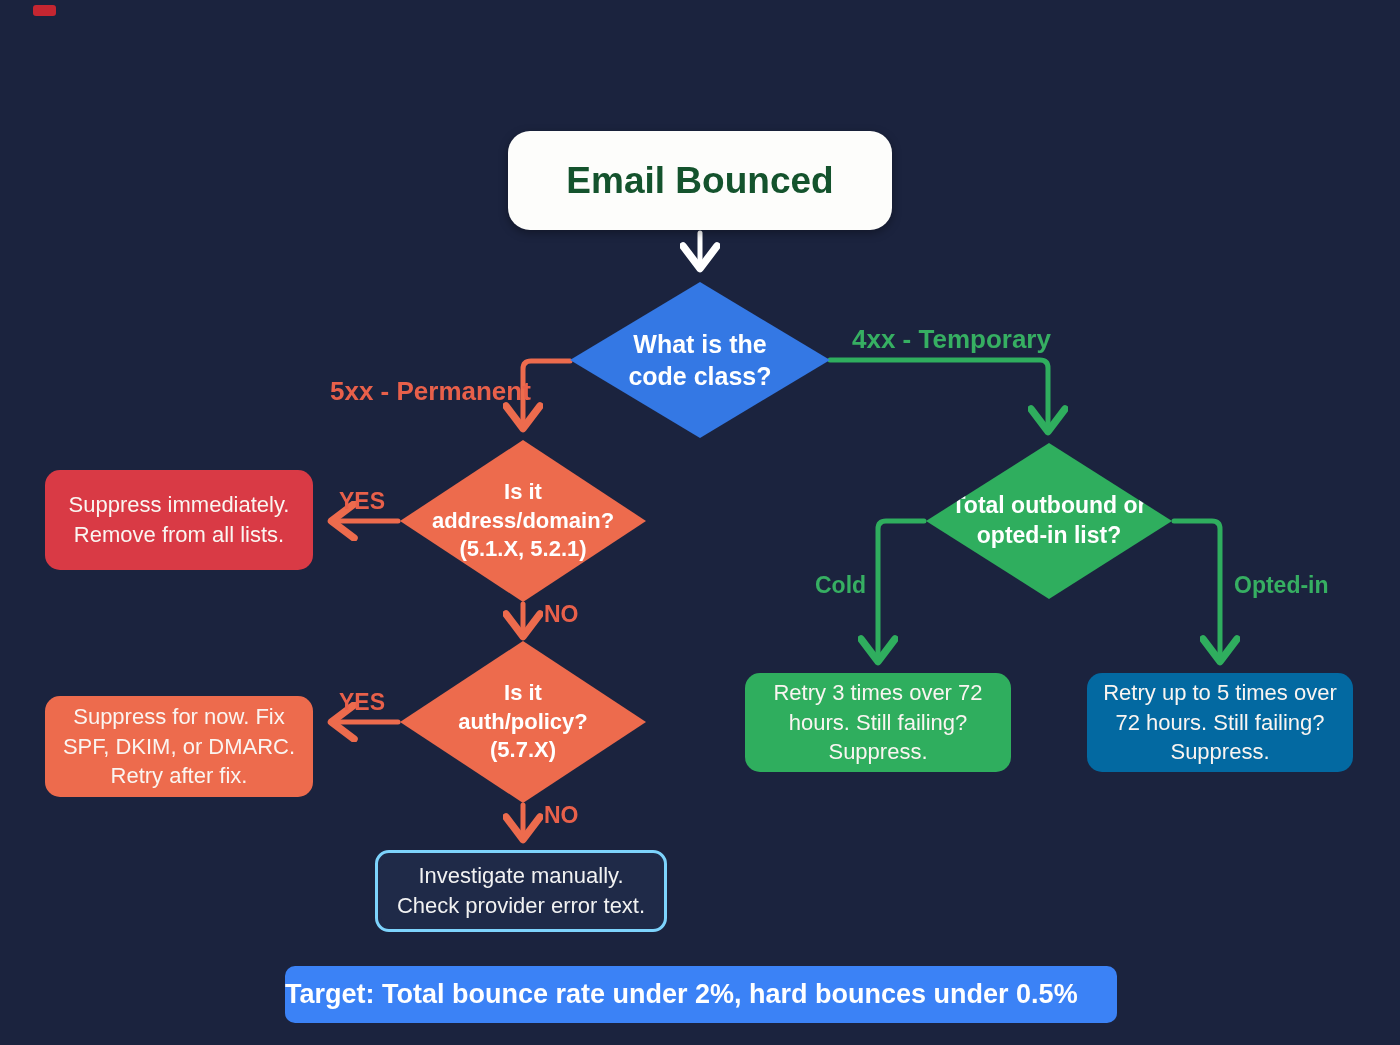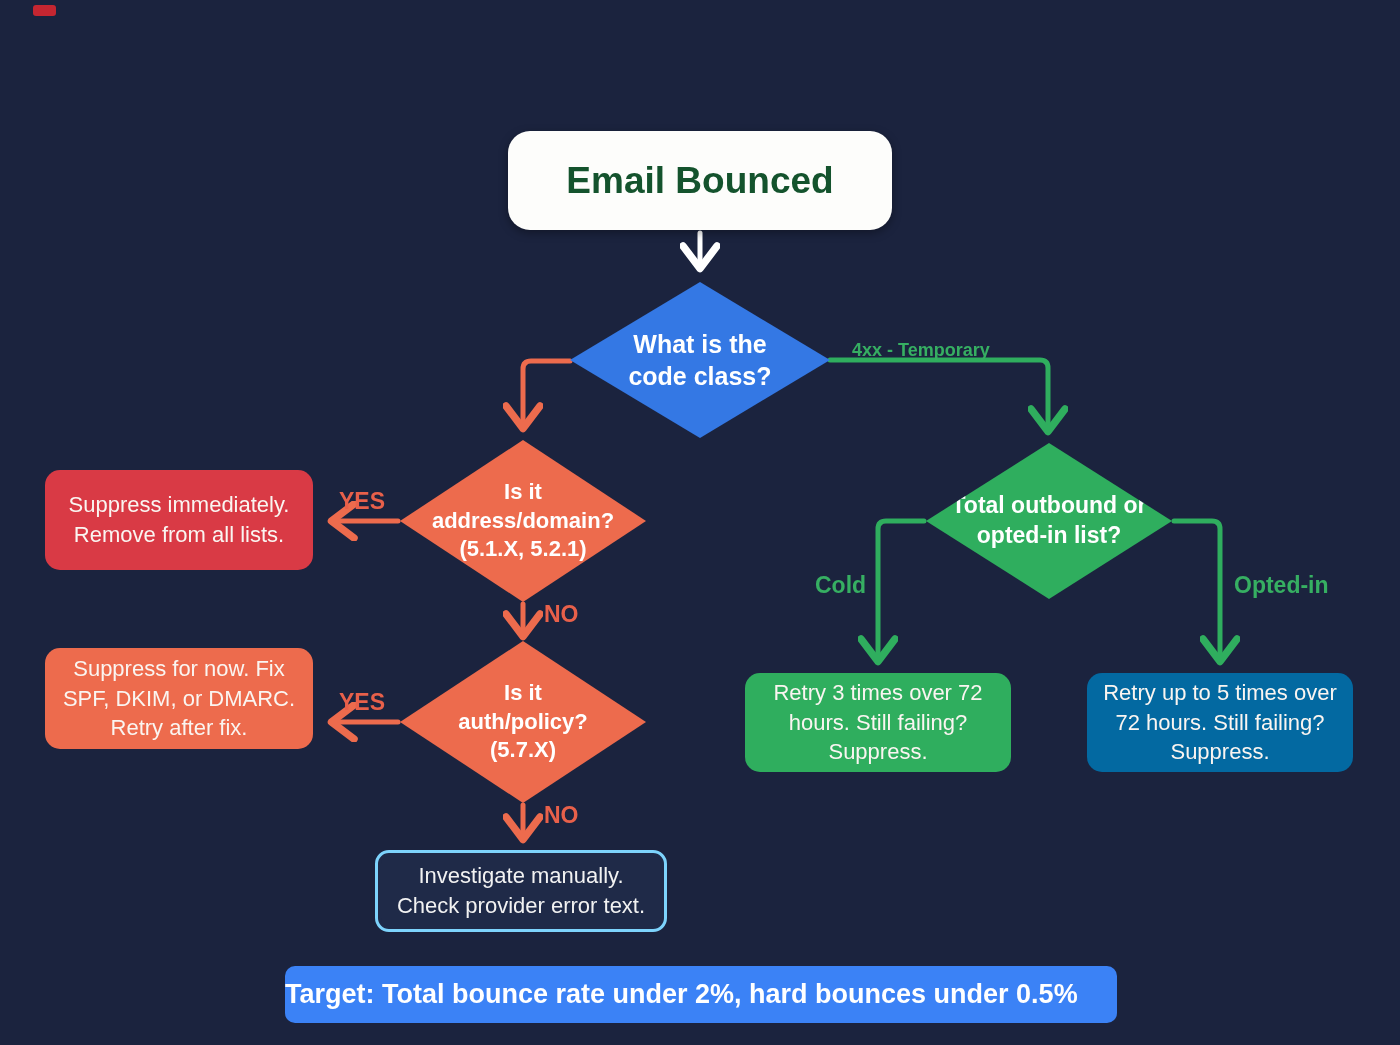--- a/index.html
+++ b/index.html
@@ -37,36 +37,36 @@
   }
   .d-blue{left:570px;top:282px;width:260px;height:156px;background:#3478E4;font-size:25px;}
   .d-orange1{left:400px;top:440px;width:246px;height:162px;background:#ED6B4D;font-size:22px;}
   .d-orange2{left:400px;top:641px;width:246px;height:162px;background:#ED6B4D;font-size:22px;}
   .d-green{left:926px;top:443px;width:246px;height:156px;background:#2FAE5E;font-size:23px;}
   .outcome{
     border-radius:15px;color:#FAF5F1;font-size:22px;line-height:1.35;
     padding:6px 10px;
   }
   .o-red{left:45px;top:470px;width:268px;height:100px;background:#D93A45;}
-  .o-orange{left:45px;top:648px;width:268px;height:101px;background:#ED6B4D;}
+  .o-orange{left:45px;top:696px;width:268px;height:101px;background:#ED6B4D;}
   .o-green1{left:745px;top:673px;width:266px;height:99px;background:#2FAE5E;}
   .o-green2{left:1087px;top:673px;width:266px;height:99px;background:#0369a1;}
   .o-investigate{
     left:375px;top:850px;width:292px;height:82px;
     background:#1F2A48;border:3px solid #7dd3fc;border-radius:14px;
     box-shadow:inset 0 0 0 3px #1F2A48;
     color:#F2F2F2;
   }
   .edge-label{
     position:absolute;font-weight:700;white-space:nowrap;
   }
   .lbl-orange{color:#E8604A;}
   .lbl-green{color:#36AF62;}
   .lbl-permanent{left:330px;top:376px;font-size:26px;}
-  .lbl-temporary{left:852px;top:340px;font-size:18px;}
+  .lbl-temporary{left:852px;top:324px;font-size:26px;}
   .lbl-yes1{left:339px;top:488px;font-size:23px;}
   .lbl-no1{left:544px;top:601px;font-size:23px;}
   .lbl-yes2{left:339px;top:689px;font-size:23px;}
   .lbl-no2{left:544px;top:802px;font-size:23px;}
   .lbl-cold{left:815px;top:572px;font-size:23px;}
   .lbl-opted{left:1234px;top:572px;font-size:23px;}
   .footer-banner{
     position:absolute;left:285px;top:966px;width:832px;height:57px;
     background:#3b82f6;border-radius:10px;
     display:flex;align-items:center;
@@ -160,20 +160,21 @@
 hours. Still failing?
 Suppress.</span>
   </div>
 
   <div class="node outcome o-green2">
     <span>Retry up to 5 times over
 72 hours. Still failing?
 Suppress.</span>
   </div>
 
+  <div class="edge-label lbl-orange lbl-permanent">5xx - Permanent</div>
   <div class="edge-label lbl-green lbl-temporary">4xx - Temporary</div>
   <div class="edge-label lbl-orange lbl-yes1">YES</div>
   <div class="edge-label lbl-orange lbl-no1">NO</div>
   <div class="edge-label lbl-orange lbl-yes2">YES</div>
   <div class="edge-label lbl-orange lbl-no2">NO</div>
   <div class="edge-label lbl-green lbl-cold">Cold</div>
   <div class="edge-label lbl-green lbl-opted">Opted-in</div>
 
   <div class="footer-banner">
     <span>Target: Total bounce rate under 2%, hard bounces under 0.5%</span>

